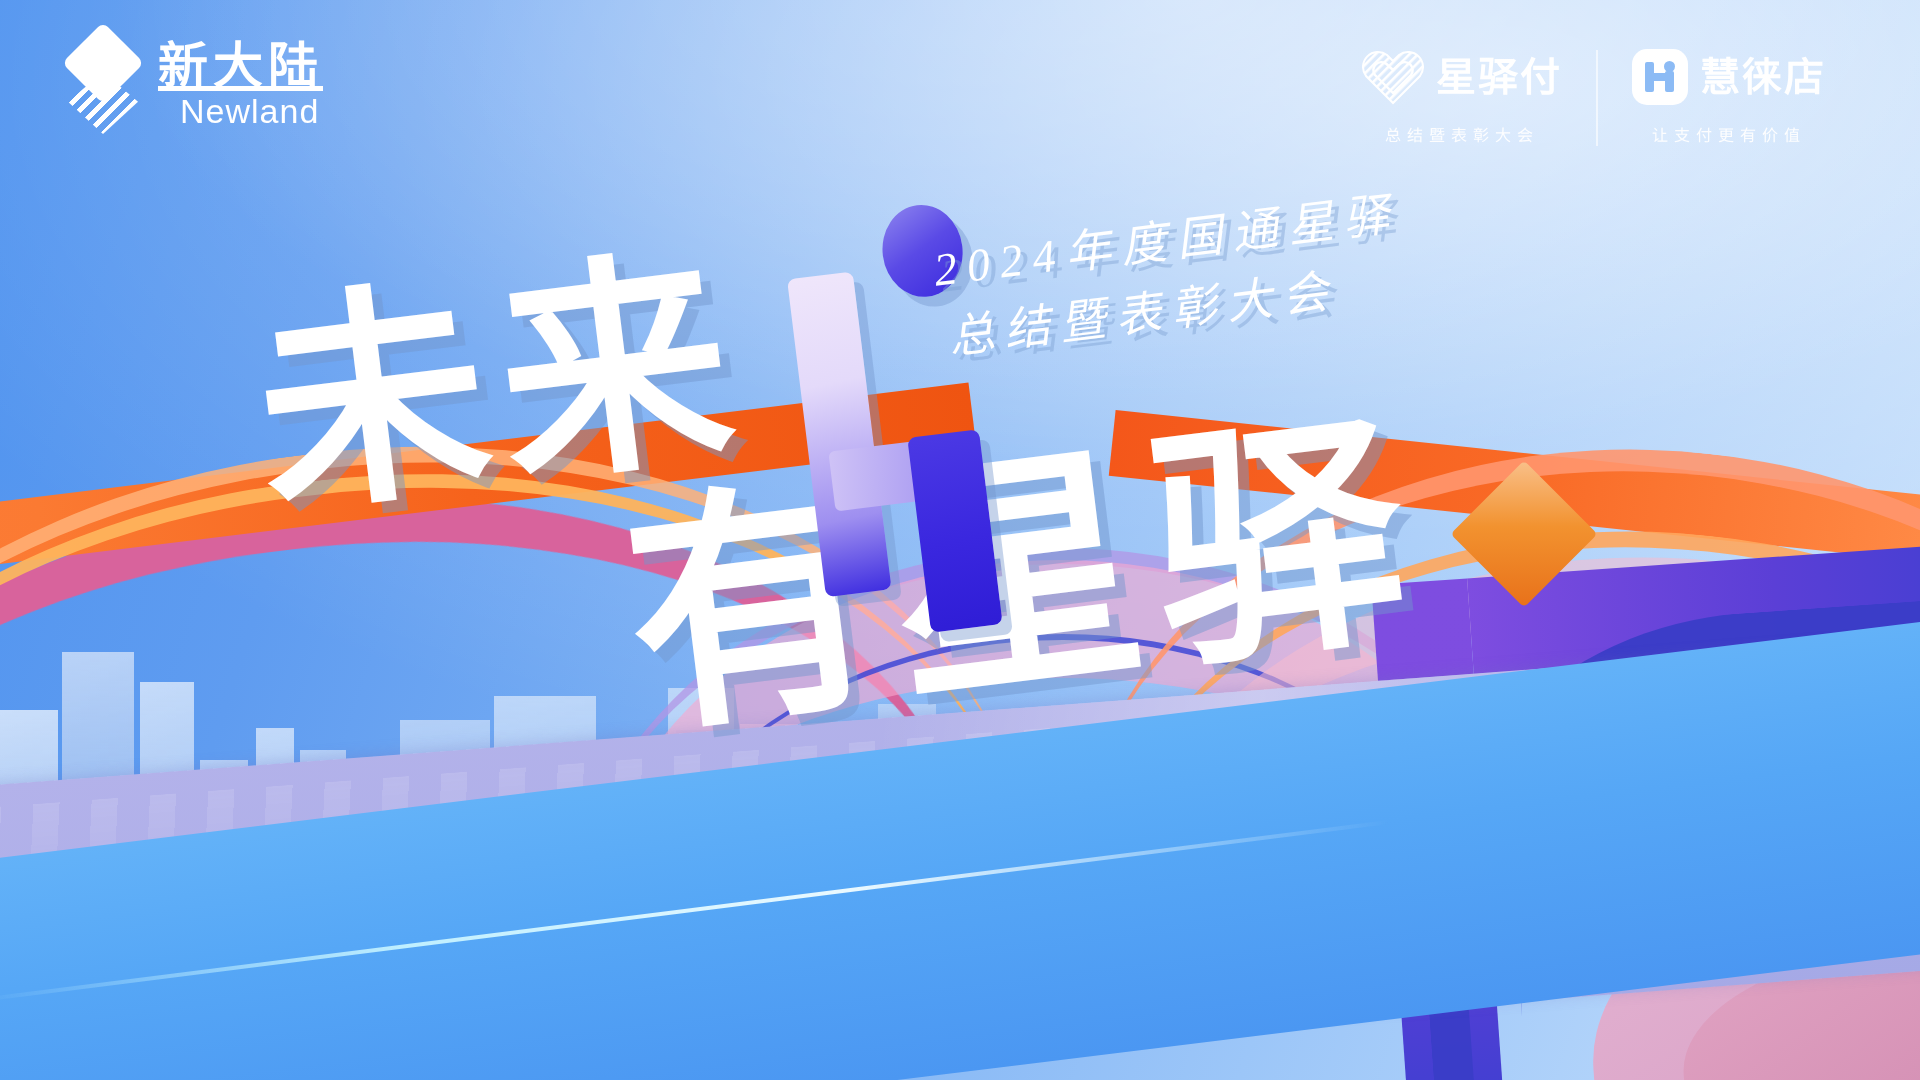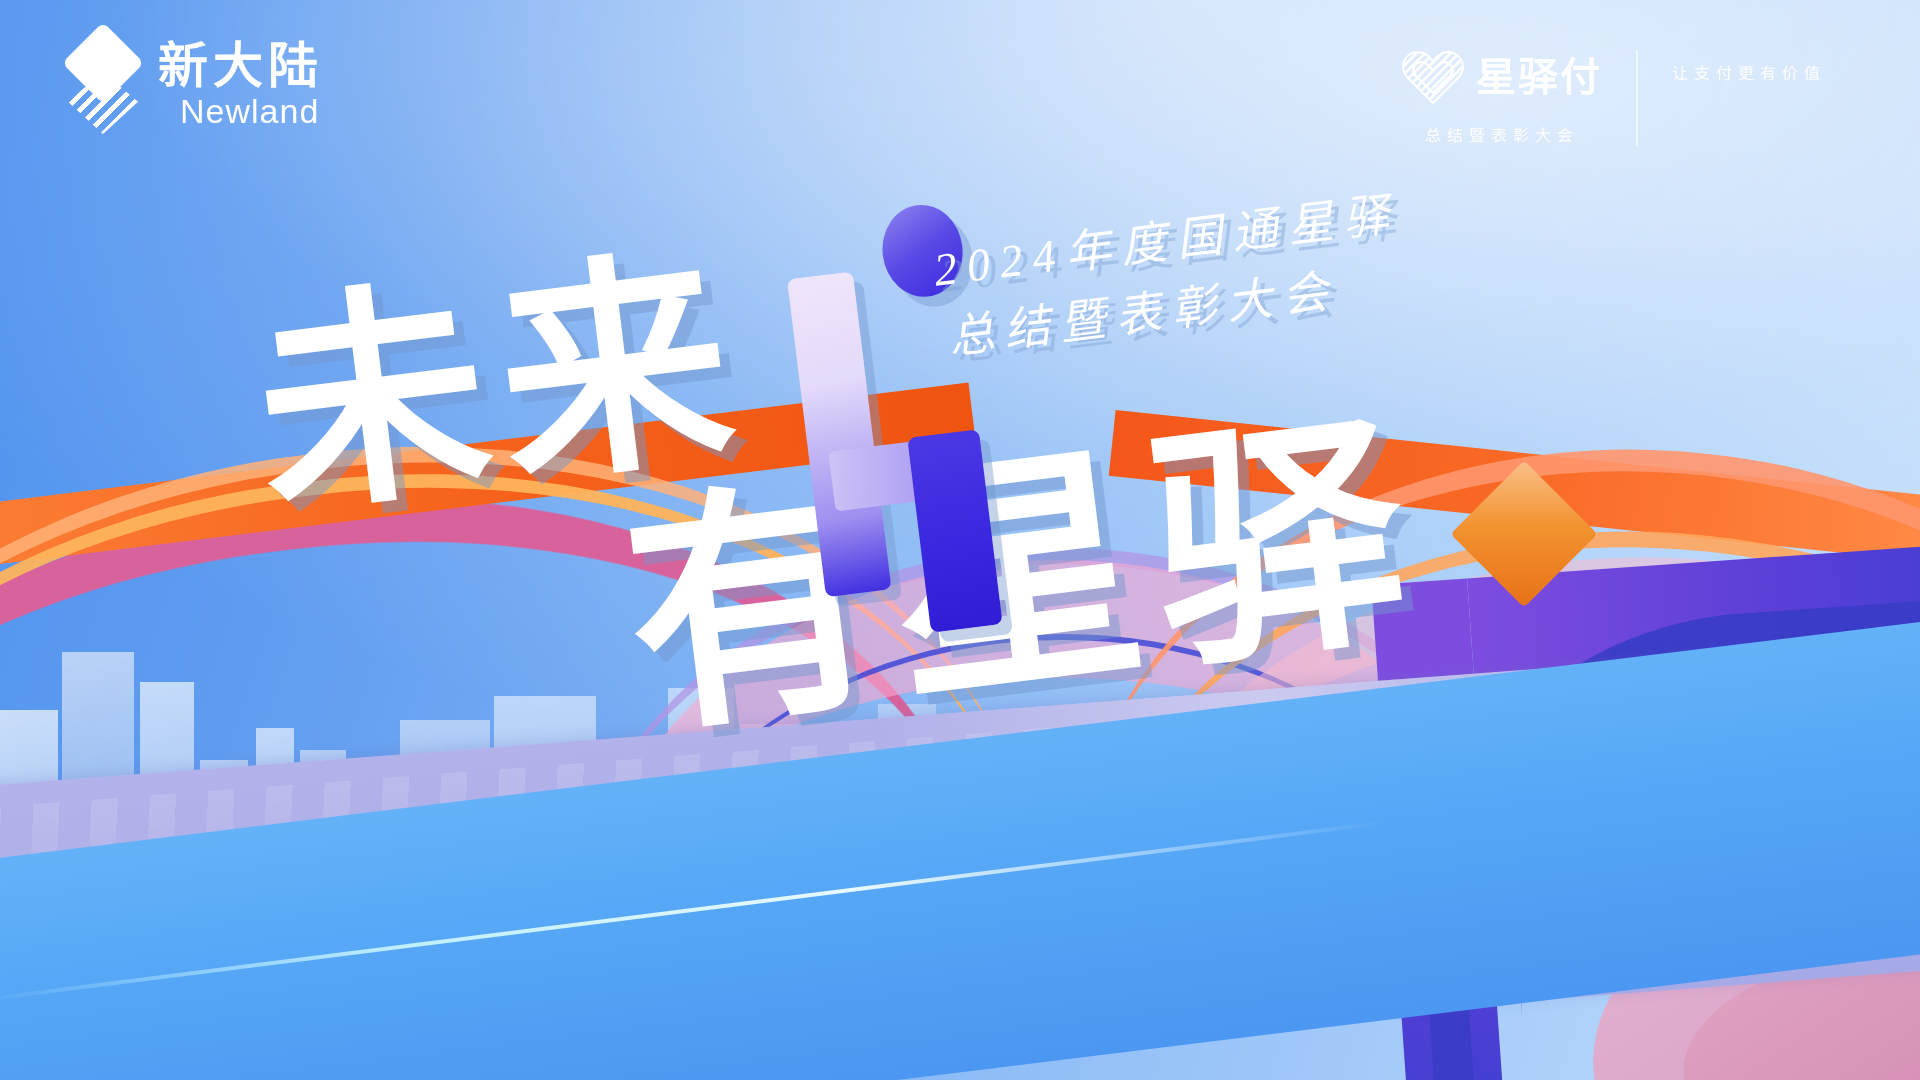--- a/index.html
+++ b/index.html
@@ -30,21 +30,21 @@
     position:absolute; left:12px; top:2px; width:58px; height:58px;
     background:#fff; transform:rotate(45deg); border-radius:7px;
   }
   .brand-mark .stripes{
     position:absolute; left:6px; top:40px; width:70px; height:62px;
     background:repeating-linear-gradient(135deg,#fff 0 5px,rgba(255,255,255,0) 5px 11px);
     clip-path:polygon(50% 0%,100% 48%,50% 100%,0% 48%);
   }
   .brand-text{ display:flex; flex-direction:column; gap:2px; }
   .brand-cn{ color:#fff; font-size:50px; font-weight:700; letter-spacing:5px; line-height:1.05;
-             font-family:"Liberation Sans","DejaVu Sans",sans-serif; }
+             font-family:"Liberation Sans","DejaVu Sans",sans-serif;text-decoration:underline; }
   .brand-en{ color:#fff; font-size:34px; font-weight:400; letter-spacing:1px; line-height:1;margin-left:22px; }
 
   .partners{ position:absolute; right:60px; top:46px; display:flex; align-items:flex-start; gap:0; }
   .partner{ display:flex; flex-direction:column; align-items:center; padding:0 34px; }
   .partner-row{ display:flex; align-items:center; gap:12px; height:62px; }
   .partner-name{ color:#fff; font-size:40px; font-weight:700; letter-spacing:2px; line-height:1; }
   .partner-tag{ color:#fff; font-size:16px; letter-spacing:6px; margin-top:14px; opacity:.95; }
   .divider{ width:2px; height:96px; background:rgba(255,255,255,.6); margin-top:4px; }
 
   .heart-mark{ position:relative; width:62px; height:56px; }
@@ -414,19 +414,28 @@
             </svg>
           </div>
           <div class="partner-name">星驿付</div>
         </div>
         <div class="partner-tag">总结暨表彰大会</div>
       </div>
 
       <div class="divider"></div>
 
       <div class="partner">
+        <div class="partner-row">
+          <div class="hi-mark">
+            <div class="h-l"></div>
+            <div class="h-bar"></div>
+            <div class="h-r"></div>
+            <div class="h-dot"></div>
+          </div>
+          <div class="partner-name">慧徕店</div>
+        </div>
         <div class="partner-tag">让支付更有价值</div>
       </div>
 
     </div>
   </div>
 
 </div>
 
 </body></html>

